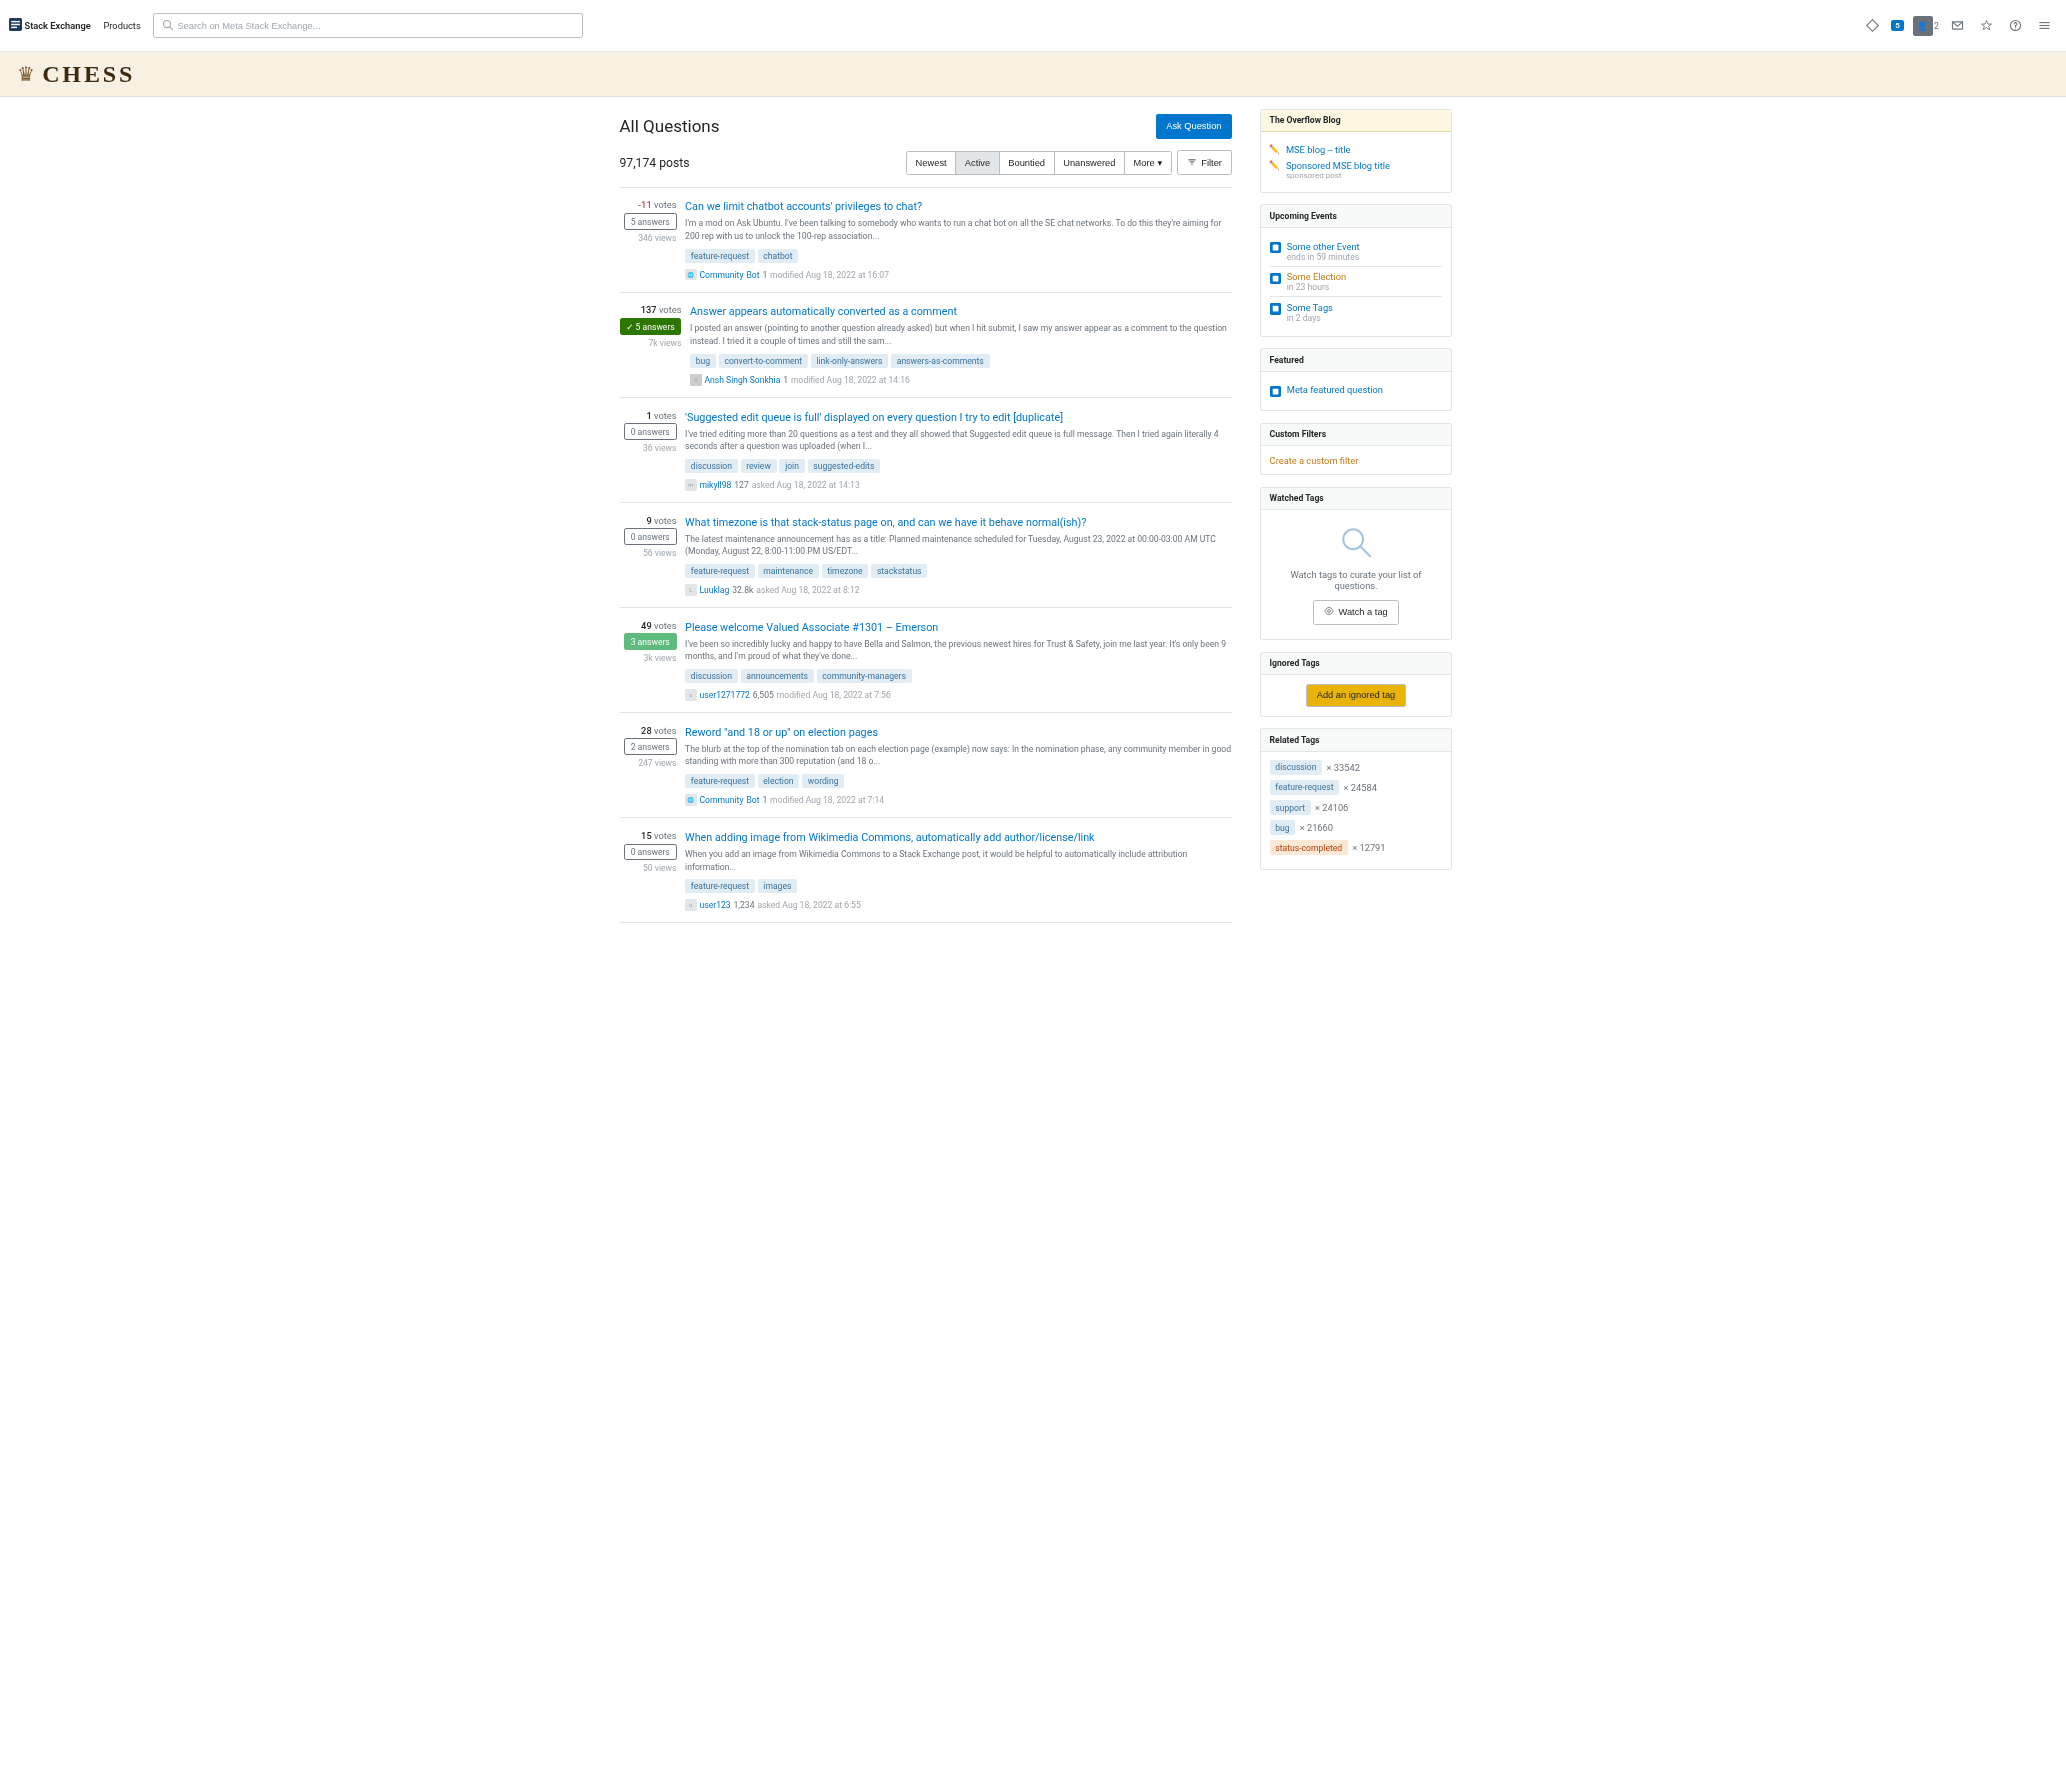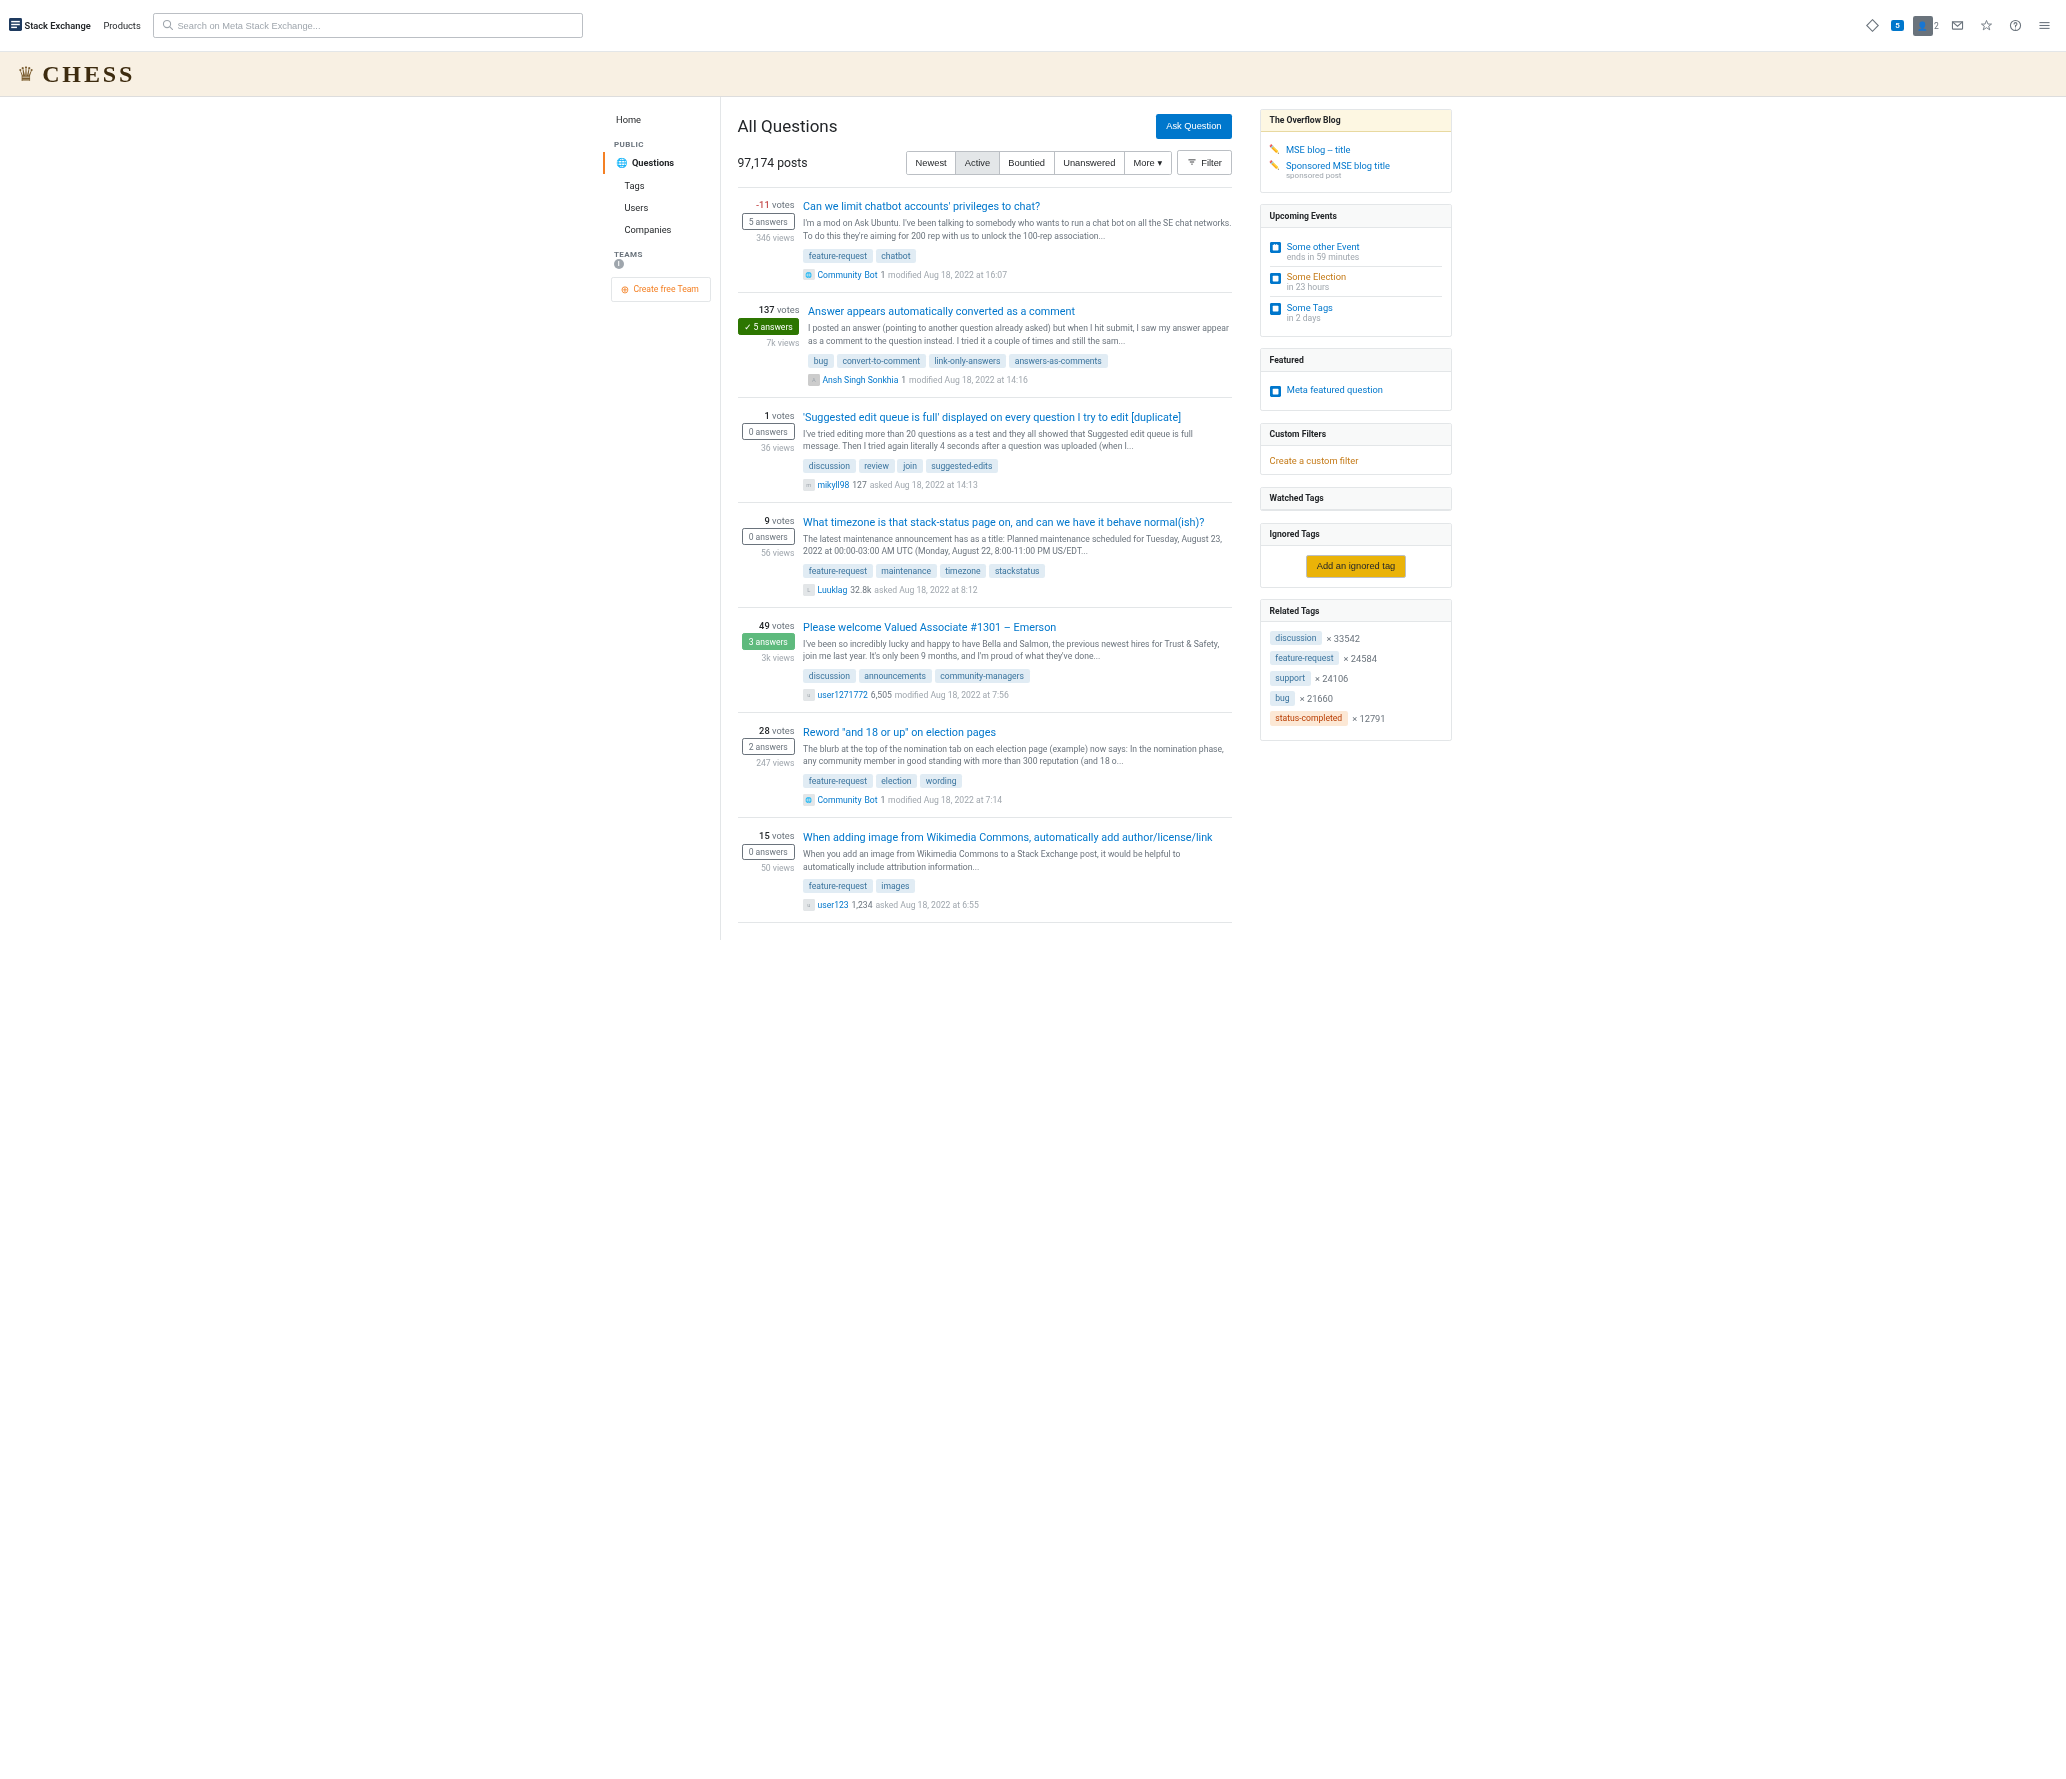--- a/index.html
+++ b/index.html
@@ -567,40 +567,20 @@
 
 <div class="site-header">
   <div class="site-logo">
     <span class="site-logo-crown">♛</span>
     <span class="site-logo-text">CHESS</span>
   </div>
 </div>
 
 <div class="page-layout">
 
-  <div class="sidebar-left">
-    <div class="sidebar-item">Home</div>
-    <div class="sidebar-section-label">PUBLIC</div>
-    <div class="sidebar-item active">
-      <span>🌐</span>
-      <span>Questions</span>
-    </div>
-    <div class="sidebar-item sub">Tags</div>
-    <div class="sidebar-item sub">Users</div>
-    <div class="sidebar-item sub">Companies</div>
-
-    <div class="sidebar-section-label">
-      <span>TEAMS</span>
-      <span class="sidebar-info-icon">i</span>
-    </div>
-    <div class="sidebar-create-team">
-      <span style="color:#f48024;font-size:10px;">⊕</span>
-      <span>Create free Team</span>
-    </div>
-  </div>
 
   <div class="main-content">
     <div class="main-header">
       <h1 class="main-title">All Questions</h1>
       <button class="ask-question-btn">Ask Question</button>
     </div>
 
     <div class="filter-bar">
       <span class="posts-count">97,174 posts</span>
       <div style="display:flex;gap:5.7px;align-items:center;">
@@ -874,20 +854,38 @@
 
     <div class="widget">
       <div class="widget-header">Custom Filters</div>
       <div class="custom-filters-body">
         <span class="create-filter-link">Create a custom filter</span>
       </div>
     </div>
 
     <div class="widget">
       <div class="widget-header">Watched Tags</div>
+      <div class="watched-tags-body">
+        <div class="watch-search-icon">
+          <svg viewBox="0 0 48 48" fill="none" xmlns="http://www.w3.org/2000/svg">
+            <circle cx="20" cy="20" r="14" stroke="#a6c5de" stroke-width="3"></circle>
+            <line x1="30" y1="30" x2="44" y2="44" stroke="#a6c5de" stroke-width="3" stroke-linecap="round"></line>
+          </svg>
+        </div>
+        <div class="watched-tags-desc">Watch tags to curate your list of questions.</div>
+        <button class="watch-tag-btn">
+          <span class="eye-icon">
+            <svg width="10" height="10" viewBox="0 0 14 14" fill="none">
+              <path d="M1 7C1 7 3.5 2 7 2s6 5 6 5-2.5 5-6 5S1 7 1 7z" stroke="#6a737c" stroke-width="1.2" fill="none"></path>
+              <circle cx="7" cy="7" r="2" stroke="#6a737c" stroke-width="1.2" fill="none"></circle>
+            </svg>
+          </span>
+          <span>Watch a tag</span>
+        </button>
+      </div>
     </div>
 
     <div class="widget">
       <div class="widget-header">Ignored Tags</div>
       <div class="ignored-tags-body">
         <button class="add-ignored-btn">Add an ignored tag</button>
       </div>
     </div>
 
     <div class="widget">

